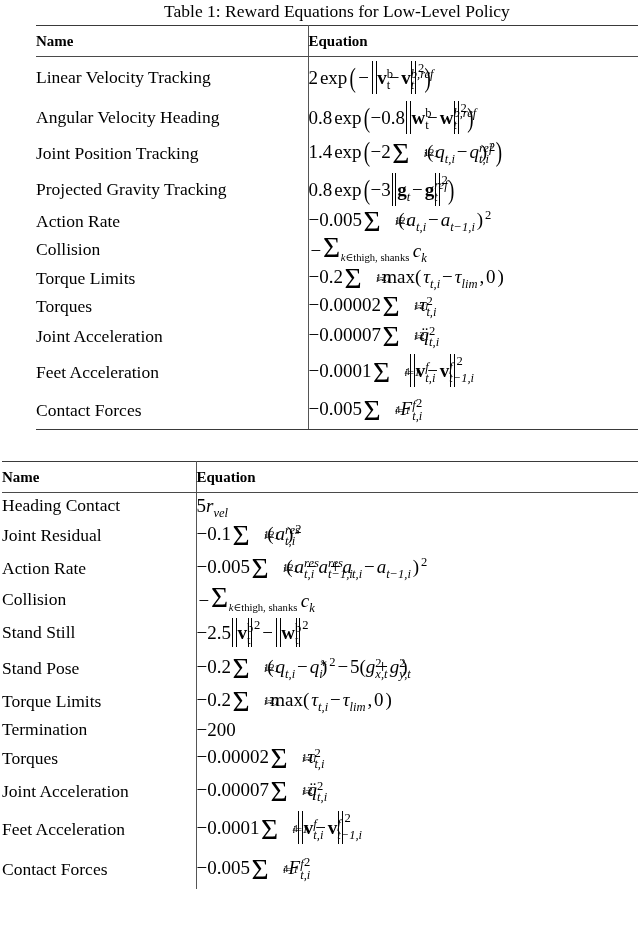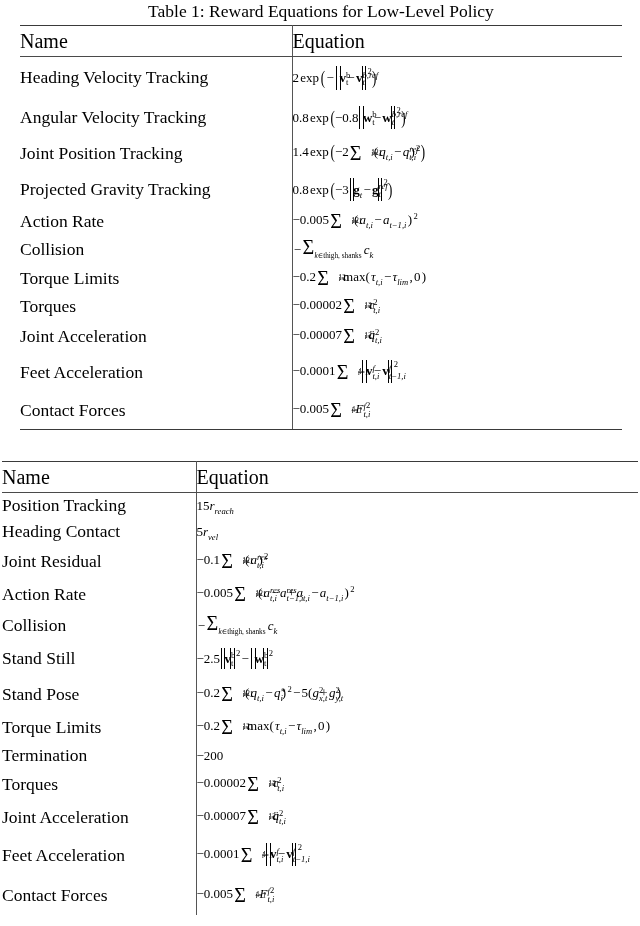--- a/index.html
+++ b/index.html
@@ -13,21 +13,21 @@
     font-family: "Liberation Serif", "DejaVu Serif", serif;
     color: #000000;
     overflow: hidden;
     position: relative;
   }
 
   .page { position: relative; width: 640px; height: 926px; }
 
   
   .table-block { position: absolute; }
-  #table1-block { left: 20px; top: 0px;  width: 602px; }
+  #table1-block { left: 36px; top: 0px;  width: 602px; }
   #table2-block { left: 2px;  top: 461px; width: 636px; }
 
   .table-caption {
     text-align: center;
     font-size: 17.5px;
     line-height: 22px;
     padding-bottom: 3px;
     white-space: nowrap;
   }
 
@@ -43,36 +43,36 @@
   }
 
   
   .rule-top    { border-top: 1.6px solid #3a3a3a; }
   .rule-bottom { border-bottom: 1.6px solid #3a3a3a; }
 
   
   td.col-name, th.col-name { border-right: 1.1px solid #555555; }
 
   th.col-name, th.col-eq {
-    font-weight: normal;
-    font-size: 20px;
+    font-weight: bold;
+    font-size: 15px;
     line-height: 26px;
     height: 30px;
   }
   th.col-name { padding-left: 10px; }
   th.col-eq   { padding-left: 12px; }
 
   td.col-name {
     font-size: 17.5px;
     padding-left: 10px;
     padding-right: 8px;
     white-space: nowrap;
   }
   td.col-eq {
-    font-size: 13px;
+    font-size: 19px;
     padding-left: 12px;
     padding-right: 4px;
     white-space: nowrap;
   }
 
   
   #table1 col.c1 { width: 272px; }
   #table1 col.c2 { width: 330px; }
   #table2 col.c1 { width: 194px; }
   #table2 col.c2 { width: 442px; }
@@ -220,28 +220,28 @@
         </colgroup>
       <thead>
         <tr>
           <th class="col-name rule-top rule-bottom" style="border-bottom:1.1px solid #4a4a4a;">Name</th>
           <th class="col-eq rule-top rule-bottom" style="border-bottom:1.1px solid #4a4a4a;">Equation</th>
         </tr>
       </thead>
       <tbody>
 
         <tr style="height:42px;">
-          <td class="col-name">Heading Velocity Tracking</td>
+          <td class="col-name">Linear Velocity Tracking</td>
           <td class="col-eq">
             <span class="m"><span class="num">2</span><span class="op">exp</span><span class="bigparen">(</span><span class="op">−</span><span class="norm"><span class="mb">v</span><span class="subsup"><span class="sup">b</span><span class="sub">t</span><span class="spacer">b</span></span><span class="op">−</span><span class="mb">v</span><span class="subsup"><span class="sup mi">b,ref</span><span class="sub mi">t</span><span class="spacer">b,ref</span></span></span><span class="normexp">2</span><span class="bigparen">)</span></span>
           </td>
         </tr>
 
         <tr style="height:38px;">
-          <td class="col-name">Angular Velocity Tracking</td>
+          <td class="col-name">Angular Velocity Heading</td>
           <td class="col-eq">
             <span class="m"><span class="num">0.8</span><span class="op">exp</span><span class="bigparen">(</span><span class="num">−0.8</span><span class="norm"><span class="mb">w</span><span class="subsup"><span class="sup">b</span><span class="sub">t</span><span class="spacer">b</span></span><span class="op">−</span><span class="mb">w</span><span class="subsup"><span class="sup mi">b,ref</span><span class="sub mi">t</span><span class="spacer">b,ref</span></span></span><span class="normexp">2</span><span class="bigparen">)</span></span>
           </td>
         </tr>
 
         <tr style="height:34px;">
           <td class="col-name">Joint Position Tracking</td>
           <td class="col-eq">
             <span class="m"><span class="num">1.4</span><span class="op">exp</span><span class="bigparen">(</span><span class="num">−2</span><span class="sum"><span class="sigma">Σ</span><span class="lim-top">12</span><span class="lim-bot">i=1</span><span class="lim-pad">i=1</span></span><span class="op">(</span><span class="mi">q</span><sub class="s mi">t,i</sub><span class="op">−</span><span class="mi">q</span><span class="subsup"><span class="sup mi">ref</span><span class="sub mi">t,i</span><span class="spacer">ref</span></span><span class="op">)</span><sup class="s">2</sup><span class="bigparen">)</span></span>
           </td>
@@ -317,26 +317,20 @@
           <col class="c2">
         </colgroup>
       <thead>
         <tr>
           <th class="col-name rule-top" style="border-bottom:1.1px solid #4a4a4a;">Name</th>
           <th class="col-eq rule-top" style="border-bottom:1.1px solid #4a4a4a;">Equation</th>
         </tr>
       </thead>
       <tbody>
 
-        <tr style="height:26px;">
-          <td class="col-name">Position Tracking</td>
-          <td class="col-eq">
-            <span class="m"><span class="num">15</span><span class="mi">r</span><sub class="s mi">reach</sub></span>
-          </td>
-        </tr>
 
         <tr style="height:26px;">
           <td class="col-name">Heading Contact</td>
           <td class="col-eq">
             <span class="m"><span class="num">5</span><span class="mi">r</span><sub class="s mi">vel</sub></span>
           </td>
         </tr>
 
         <tr style="height:34px;">
           <td class="col-name">Joint Residual</td>

